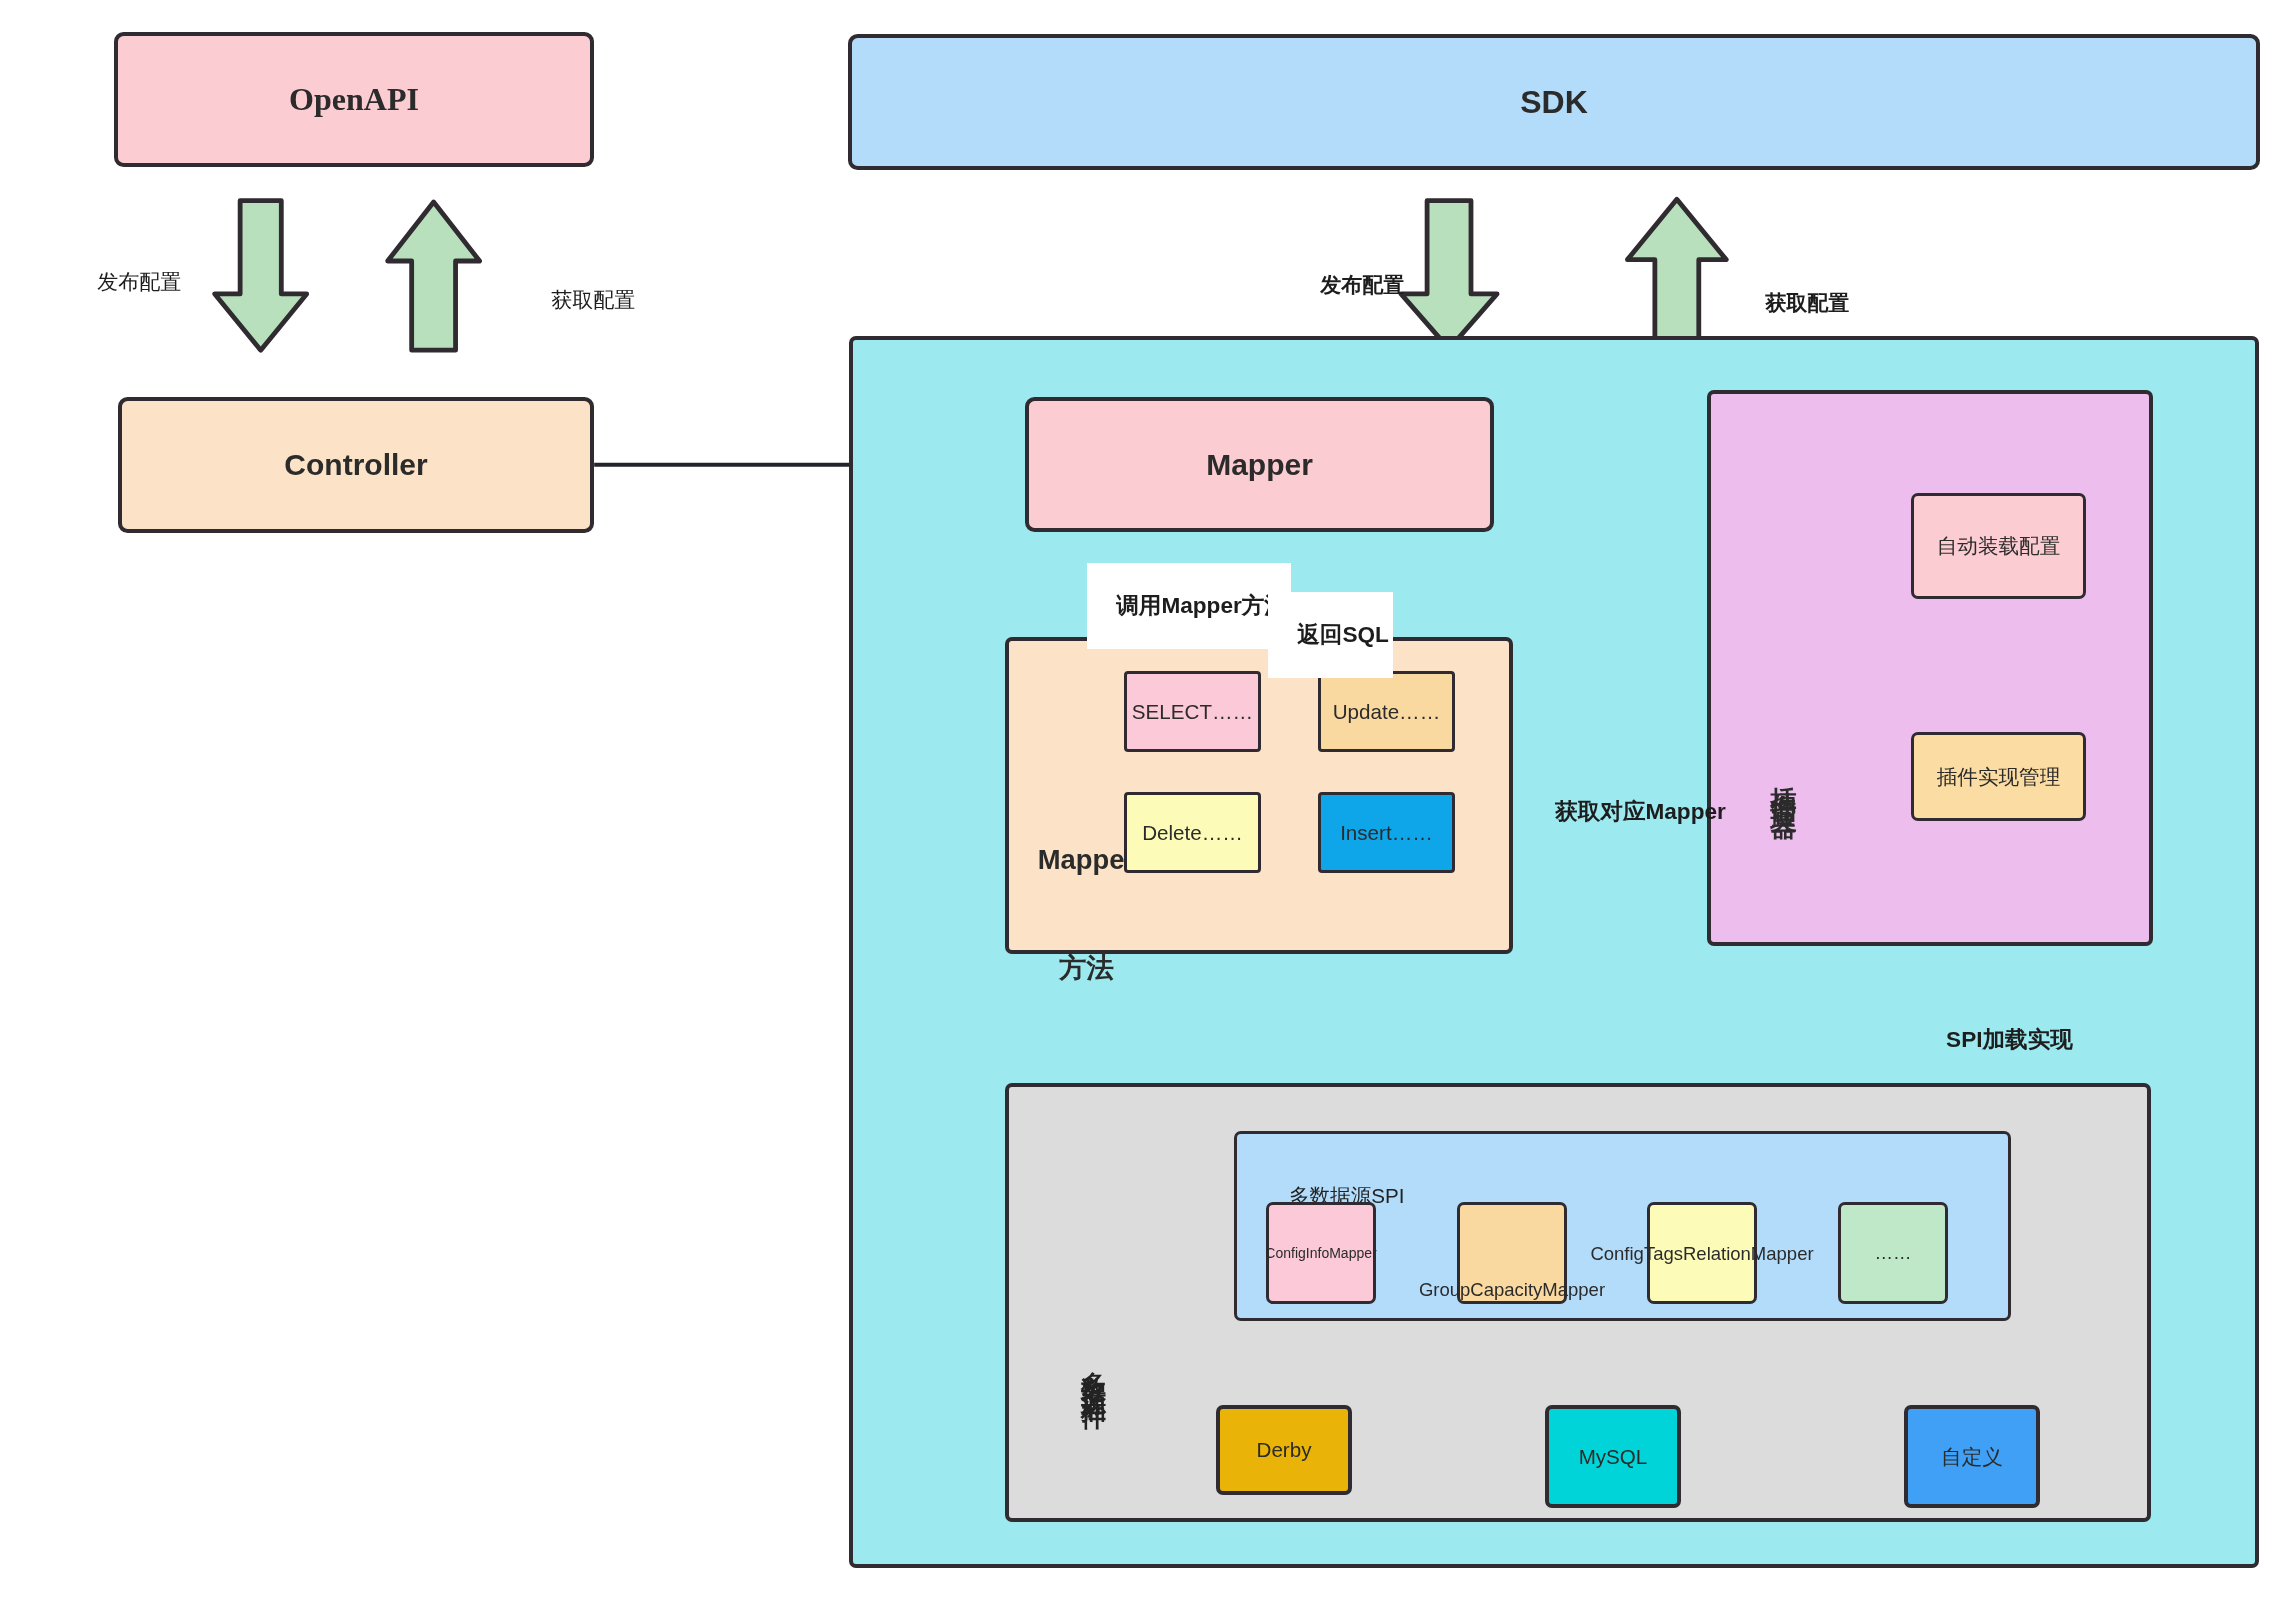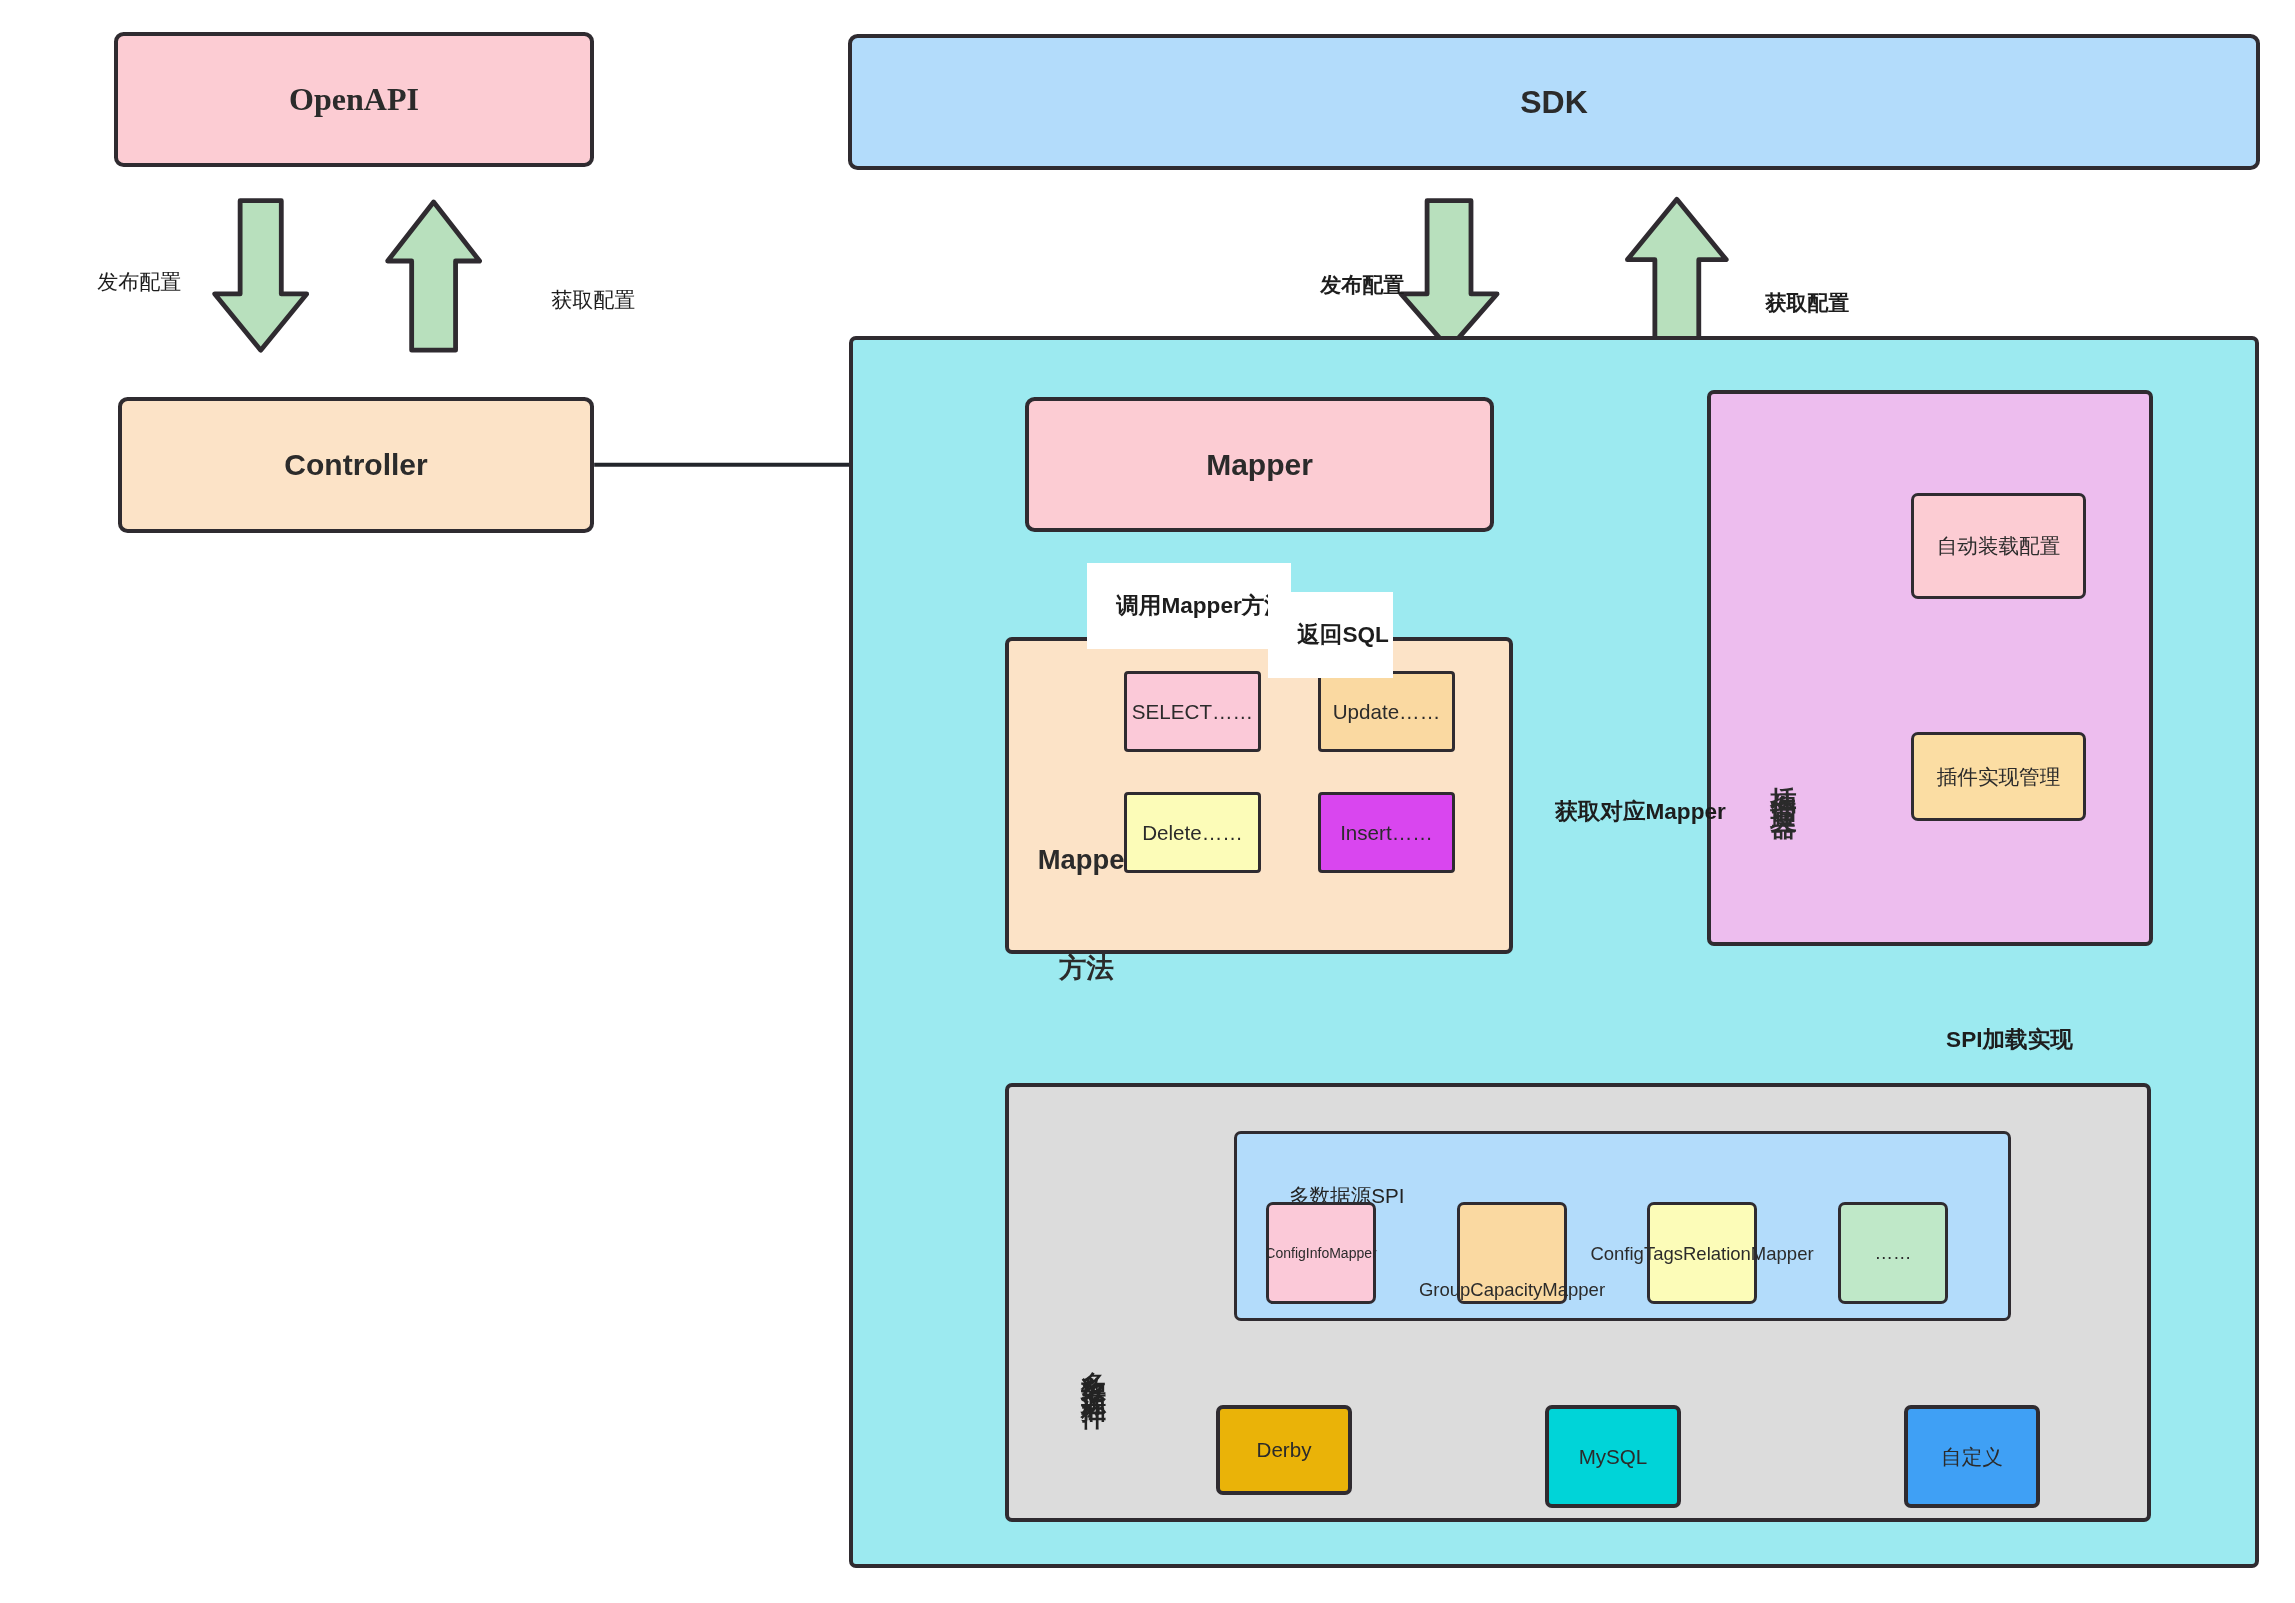--- a/index.html
+++ b/index.html
@@ -103,21 +103,21 @@
 
   <div class="box sq" style="left:1124px;top:671px;width:137px;height:81px;background:#fbc9d8;border-width:3.4px;font-size:20.6px;">
     <span>SELECT……</span>
   </div>
   <div class="box sq" style="left:1318px;top:671px;width:137px;height:81px;background:#fad9a1;border-width:3.4px;font-size:20.6px;">
     <span>Update……</span>
   </div>
   <div class="box sq" style="left:1124px;top:792px;width:137px;height:81px;background:#fcfcb8;border-width:3.4px;font-size:20.6px;">
     <span>Delete……</span>
   </div>
-  <div class="box sq" style="left:1318px;top:792px;width:137px;height:81px;background:#d946ef;border-width:3.4px;font-size:20.6px;">
+  <div class="box sq" style="left:1318px;top:792px;width:137px;height:81px;background:#0ea5e9;border-width:3.4px;font-size:20.6px;">
     <span>Insert……</span>
   </div>
 
   <div class="box" style="left:1707px;top:390px;width:446px;height:556px;background:#edbdee;border-radius:6.9px;"></div>
   <div class="lbl bold vert" style="left:1736px;top:618px;font-size:26px;color:#2b2b2b;">
     <span>插件管理器</span>
   </div>
 
   <div class="box rounded-sm" style="left:1911px;top:493px;width:175px;height:106px;background:#fcccd3;border-width:3.4px;font-size:20.6px;">
     <span>自动装载配置</span>

